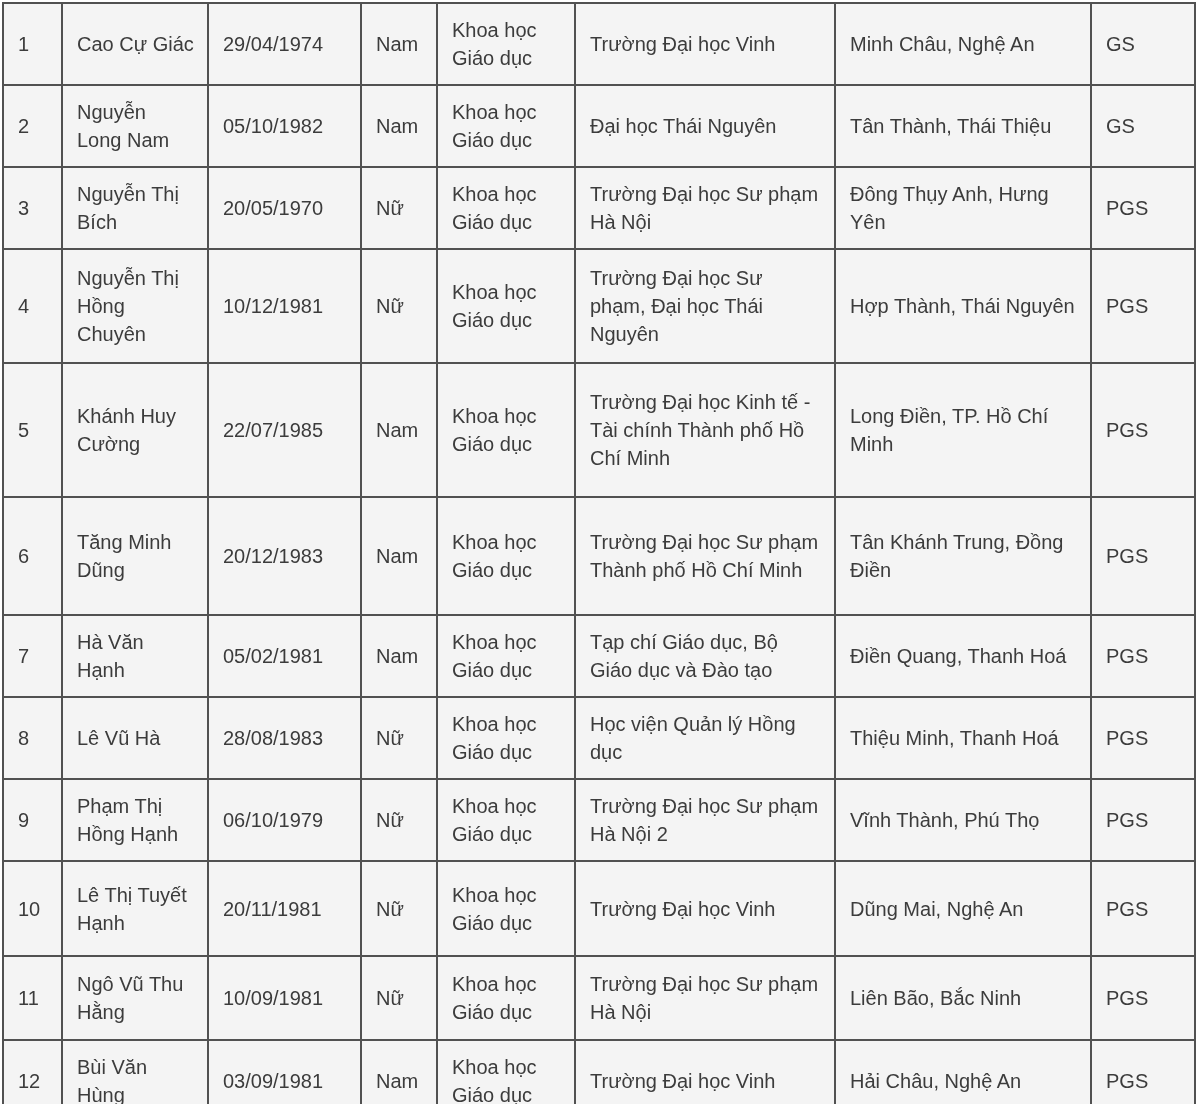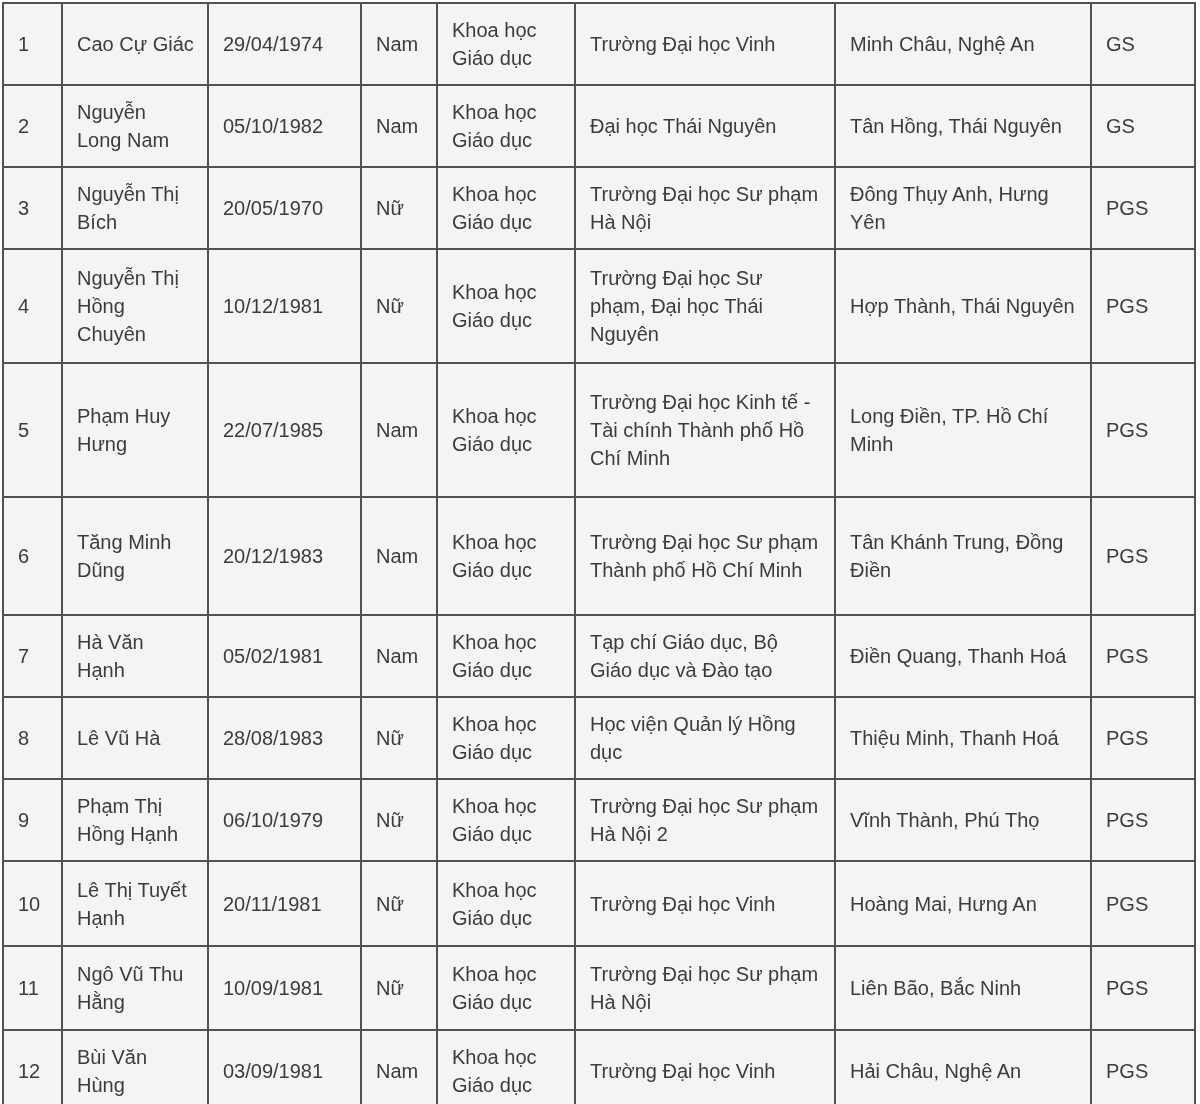--- a/index.html
+++ b/index.html
@@ -45,21 +45,21 @@
   
   tr:nth-child(1)  { height: 77px; }
   tr:nth-child(2)  { height: 76px; }
   tr:nth-child(3)  { height: 78px; }
   tr:nth-child(4)  { height: 114px; }
   tr:nth-child(5)  { height: 134px; }
   tr:nth-child(6)  { height: 118px; }
   tr:nth-child(7)  { height: 80px; }
   tr:nth-child(8)  { height: 81px; }
   tr:nth-child(9)  { height: 79px; }
-  tr:nth-child(10) { height: 85px; }
+  tr:nth-child(10) { height: 95px; }
   tr:nth-child(11) { height: 84px; border-radius: 28px; }
   tr:nth-child(12) { height: 82px; }
 </style>
 </head>
 <body>
 
 <div class="page">
   <table class="roster">
     <colgroup>
       <col class="c-index">
@@ -82,21 +82,21 @@
         <td>Minh Châu, Nghệ An</td>
         <td>GS</td>
       </tr>
       <tr>
         <td class="col-index">2</td>
         <td>Nguyễn Long Nam</td>
         <td>05/10/1982</td>
         <td>Nam</td>
         <td>Khoa học Giáo dục</td>
         <td>Đại học Thái Nguyên</td>
-        <td>Tân Hồng, Thái Nguyên</td>
+        <td>Tân Thành, Thái Thiệu</td>
         <td>GS</td>
       </tr>
       <tr>
         <td class="col-index">3</td>
         <td>Nguyễn Thị Bích</td>
         <td>20/05/1970</td>
         <td>Nữ</td>
         <td>Khoa học Giáo dục</td>
         <td>Trường Đại học Sư phạm Hà Nội</td>
         <td>Đông Thụy Anh, Hưng Yên</td>
@@ -107,21 +107,21 @@
         <td>Nguyễn Thị Hồng Chuyên</td>
         <td>10/12/1981</td>
         <td>Nữ</td>
         <td>Khoa học Giáo dục</td>
         <td>Trường Đại học Sư phạm, Đại học Thái Nguyên</td>
         <td>Hợp Thành, Thái Nguyên</td>
         <td>PGS</td>
       </tr>
       <tr>
         <td class="col-index">5</td>
-        <td>Phạm Huy Hưng</td>
+        <td>Khánh Huy Cường</td>
         <td>22/07/1985</td>
         <td>Nam</td>
         <td>Khoa học Giáo dục</td>
         <td>Trường Đại học Kinh tế - Tài chính Thành phố Hồ Chí Minh</td>
         <td>Long Điền, TP. Hồ Chí Minh</td>
         <td>PGS</td>
       </tr>
       <tr>
         <td class="col-index">6</td>
         <td>Tăng Minh Dũng</td>
@@ -162,21 +162,21 @@
         <td>Vĩnh Thành, Phú Thọ</td>
         <td>PGS</td>
       </tr>
       <tr>
         <td class="col-index">10</td>
         <td>Lê Thị Tuyết Hạnh</td>
         <td>20/11/1981</td>
         <td>Nữ</td>
         <td>Khoa học Giáo dục</td>
         <td>Trường Đại học Vinh</td>
-        <td>Hoàng Mai, Hưng An</td>
+        <td>Dũng Mai, Nghệ An</td>
         <td>PGS</td>
       </tr>
       <tr>
         <td class="col-index">11</td>
         <td>Ngô Vũ Thu Hằng</td>
         <td>10/09/1981</td>
         <td>Nữ</td>
         <td>Khoa học Giáo dục</td>
         <td>Trường Đại học Sư phạm Hà Nội</td>
         <td>Liên Bão, Bắc Ninh</td>

